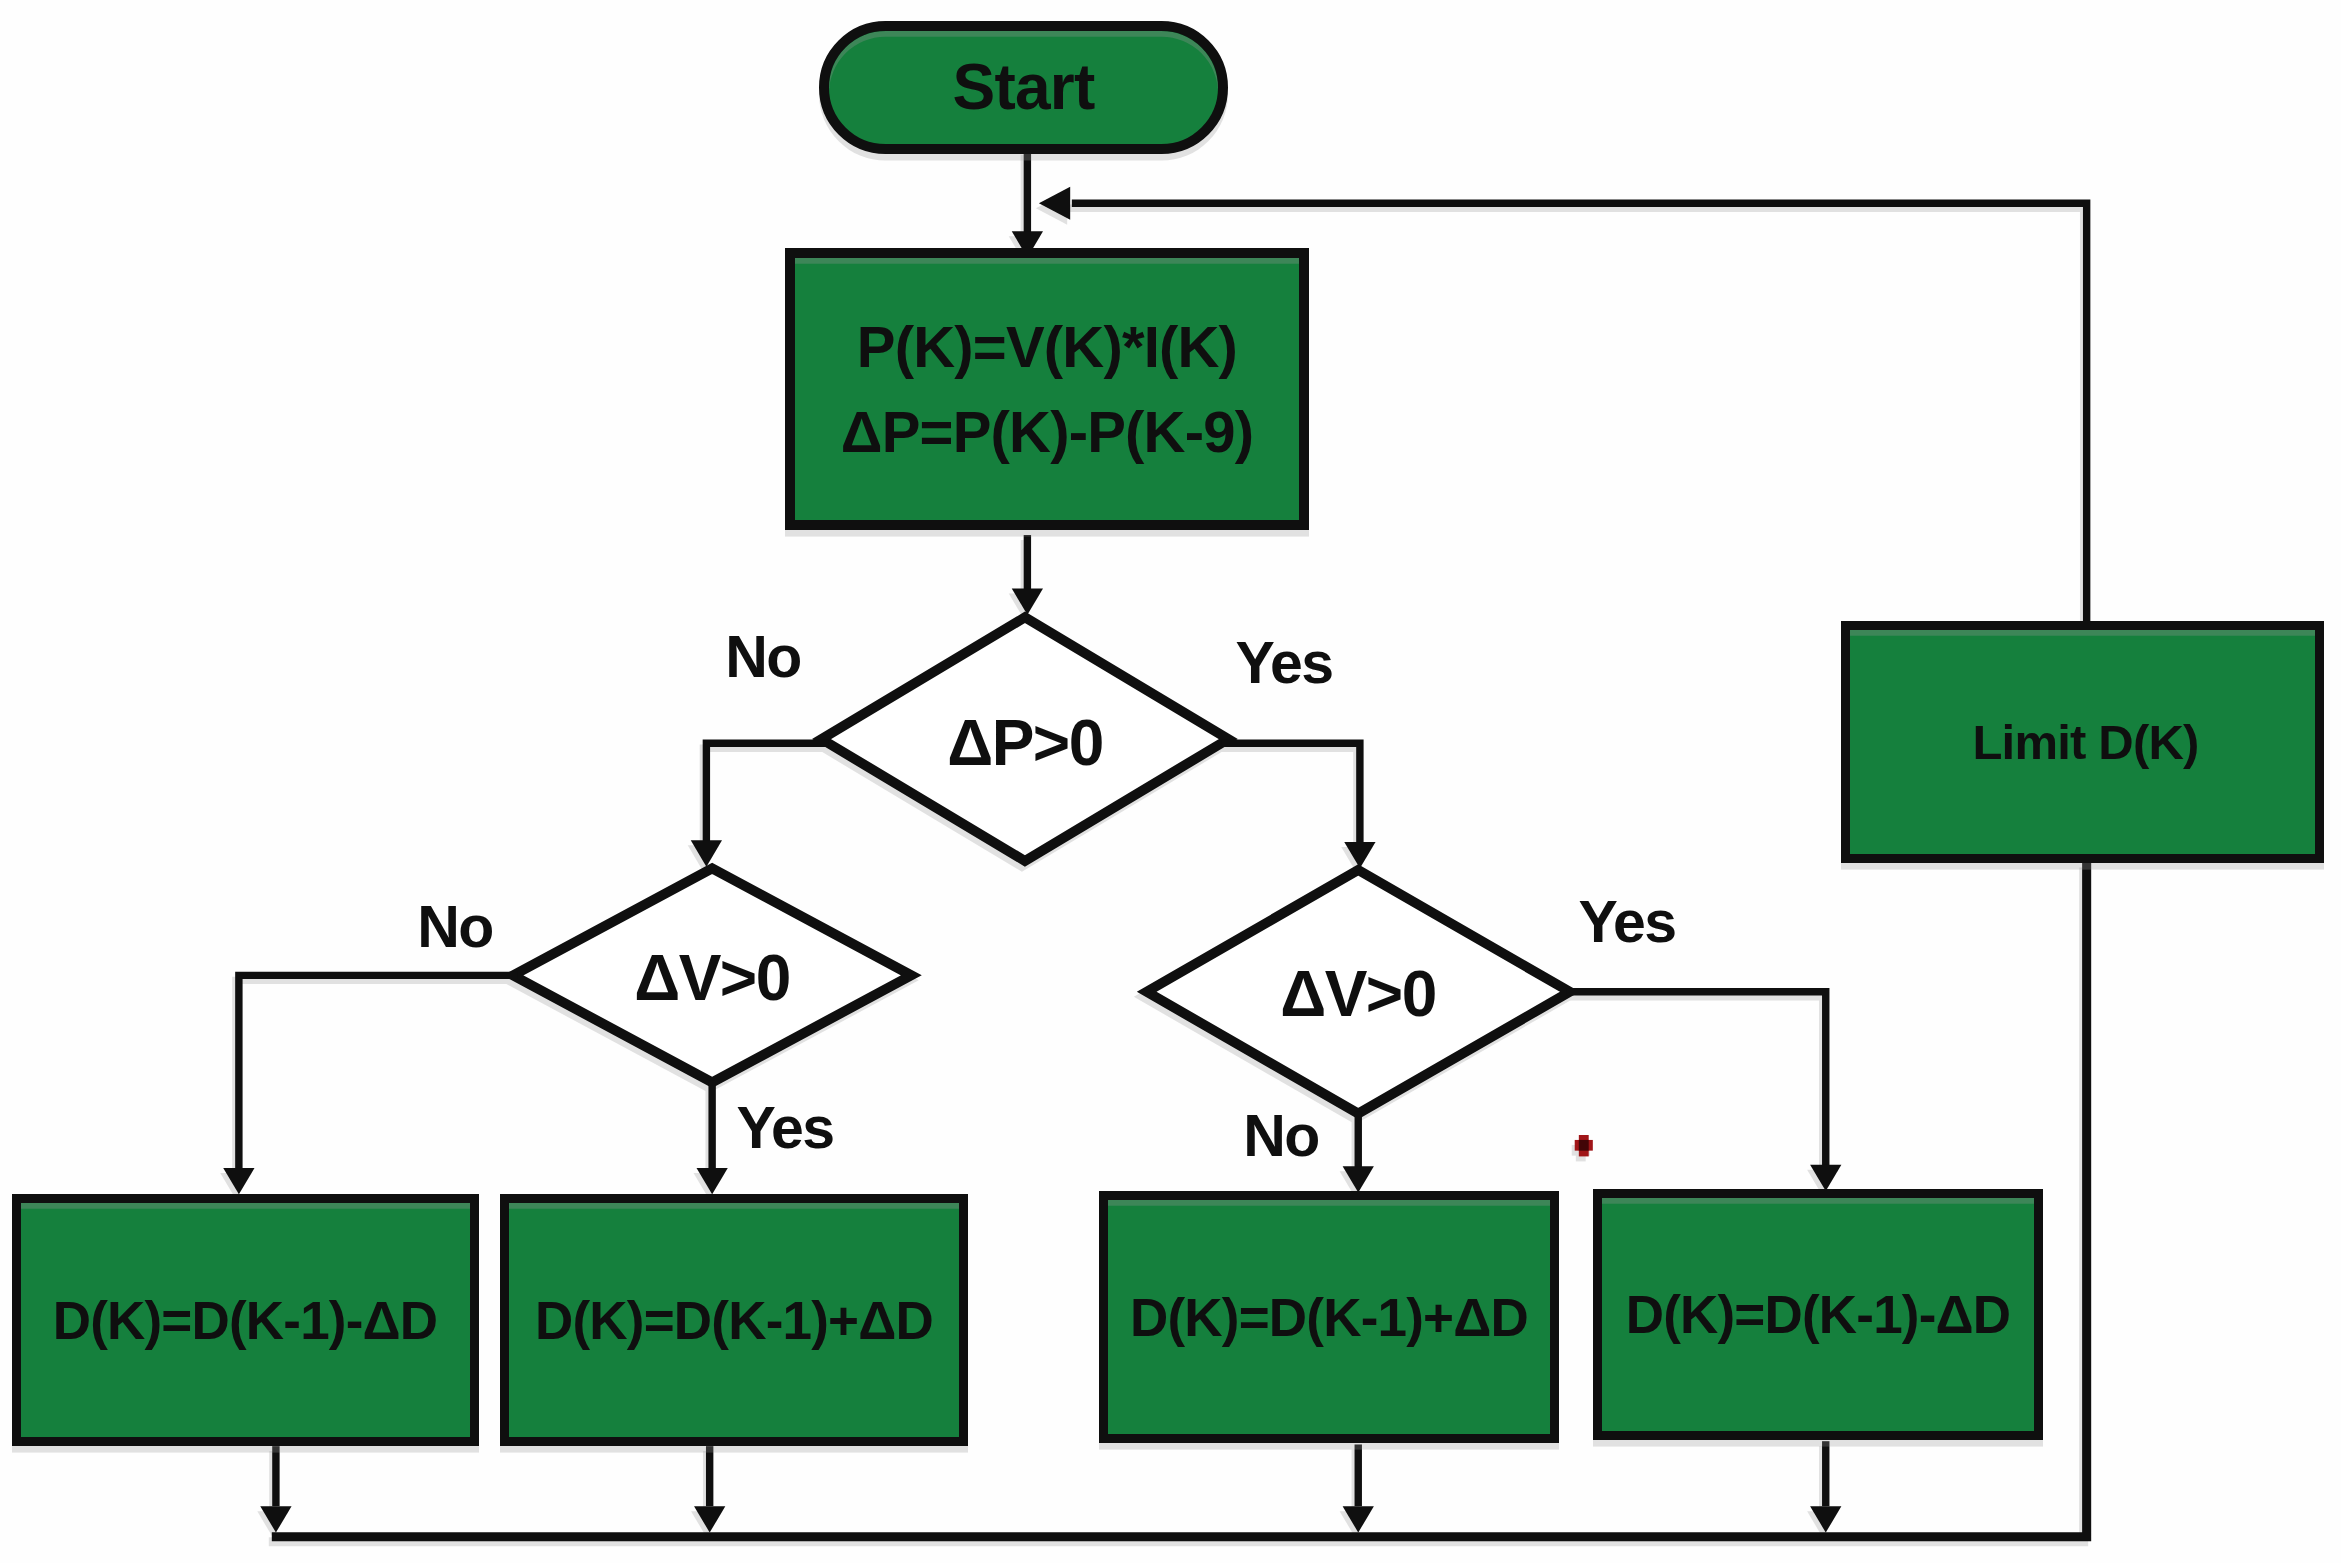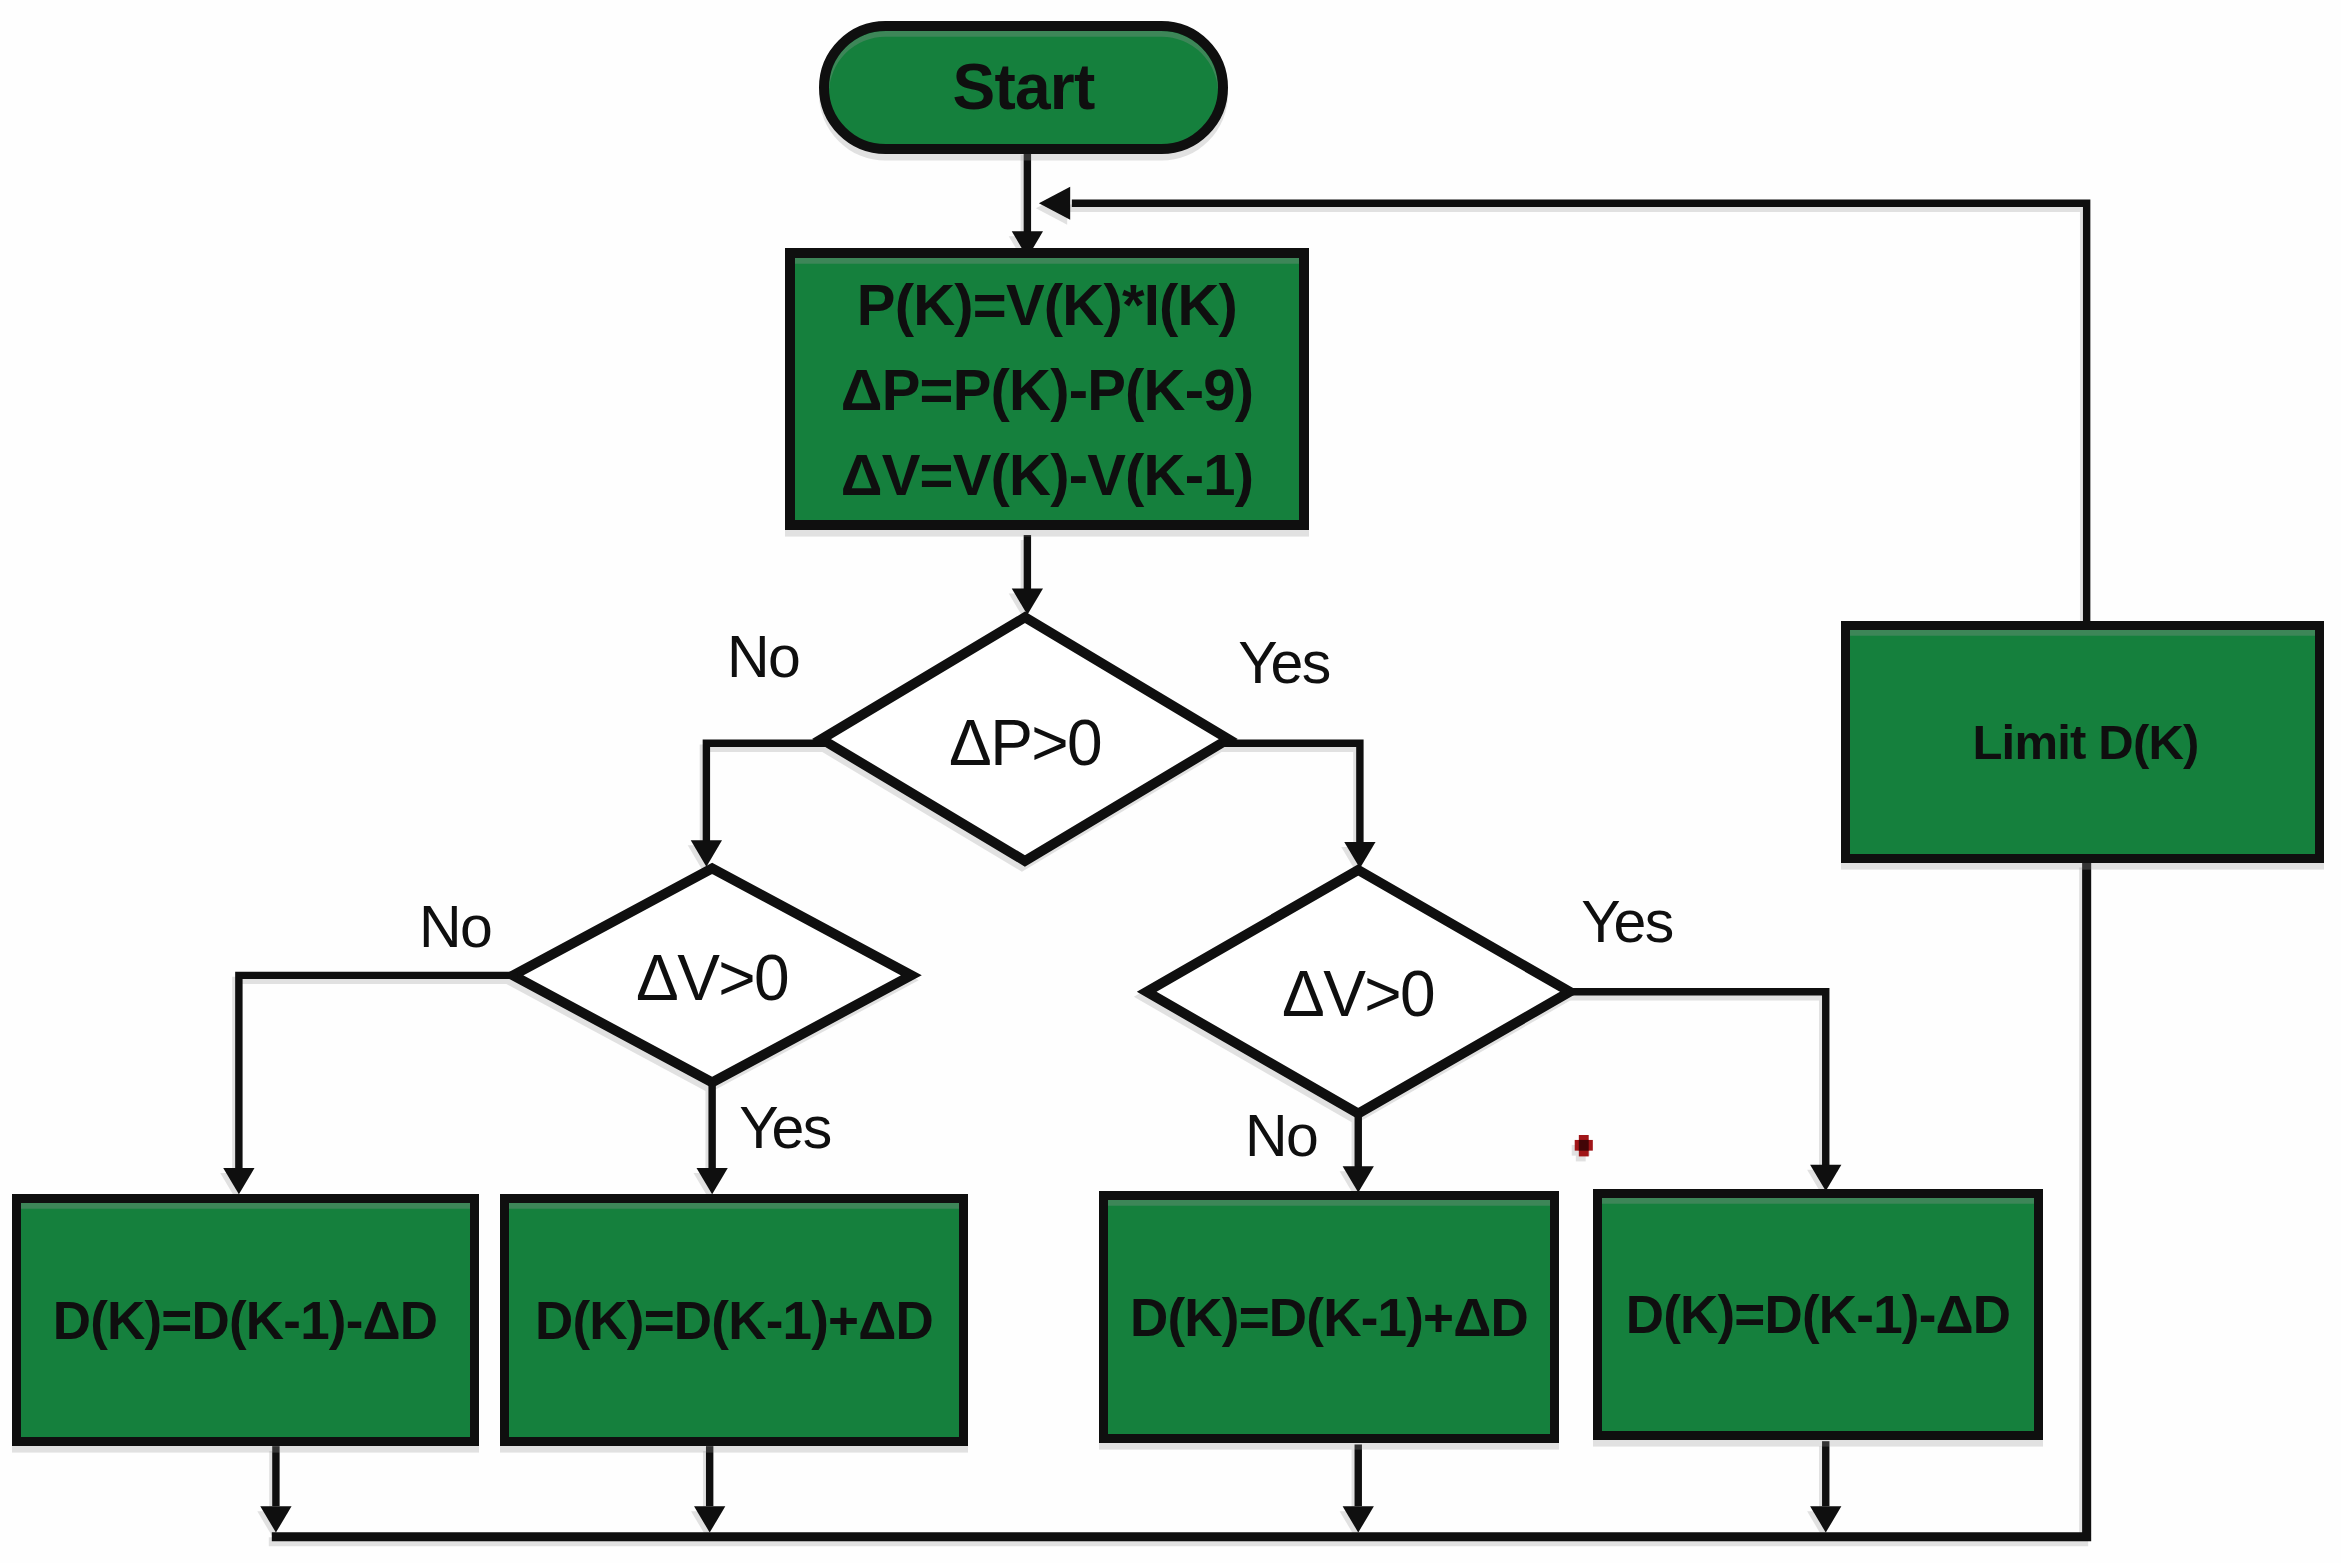--- a/index.html
+++ b/index.html
@@ -48,21 +48,21 @@
   #node-act3{left:1099px;top:1191px;width:460px;height:252px;font-size:53px;}
   #node-act4{left:1593px;top:1189px;width:450px;height:251px;font-size:53px;}
   #node-limit{
     left:1841px;top:621px;width:483px;height:242px;
     font-size:49px;line-height:71px;letter-spacing:-0.8px;padding-left:6px;
   }
 
   
   .flabel{
     position:absolute;z-index:3;transform:translate(-50%,-50%);
-    color:var(--line);font-weight:normal;white-space:nowrap;letter-spacing:-1.6px;
+    color:var(--line);font-weight:bold;white-space:nowrap;letter-spacing:-1.6px;
   }
   .diamond-label{font-size:64px;}
   .branch-label{font-size:59px;}
   #lab-dp    {left:1025px;top:743px;}
   #lab-dvl   {left:712px; top:978px;}
   #lab-dvr   {left:1358px;top:994px;}
   #lab-dp-no {left:763px; top:657px;}
   #lab-dp-yes{left:1284px;top:663px;}
   #lab-dvl-no{left:455px; top:927px;}
   #lab-dvl-yes{left:785px;top:1128px;}
@@ -125,21 +125,20 @@
     </g>
   </svg>
 
   <div id="node-start" class="nodebox">
     <span>Start</span>
   </div>
 
   <div id="node-compute" class="nodebox">
     <span>P(K)=V(K)*I(K)</span>
     <span>ΔP=P(K)-P(K-9)</span>
-    <span>ΔV=V(K)-V(K-1)</span>
   </div>
 
   <div id="node-act1" class="nodebox">
     <span>D(K)=D(K-1)-ΔD</span>
   </div>
   <div id="node-act2" class="nodebox">
     <span>D(K)=D(K-1)+ΔD</span>
   </div>
   <div id="node-act3" class="nodebox">
     <span>D(K)=D(K-1)+ΔD</span>

